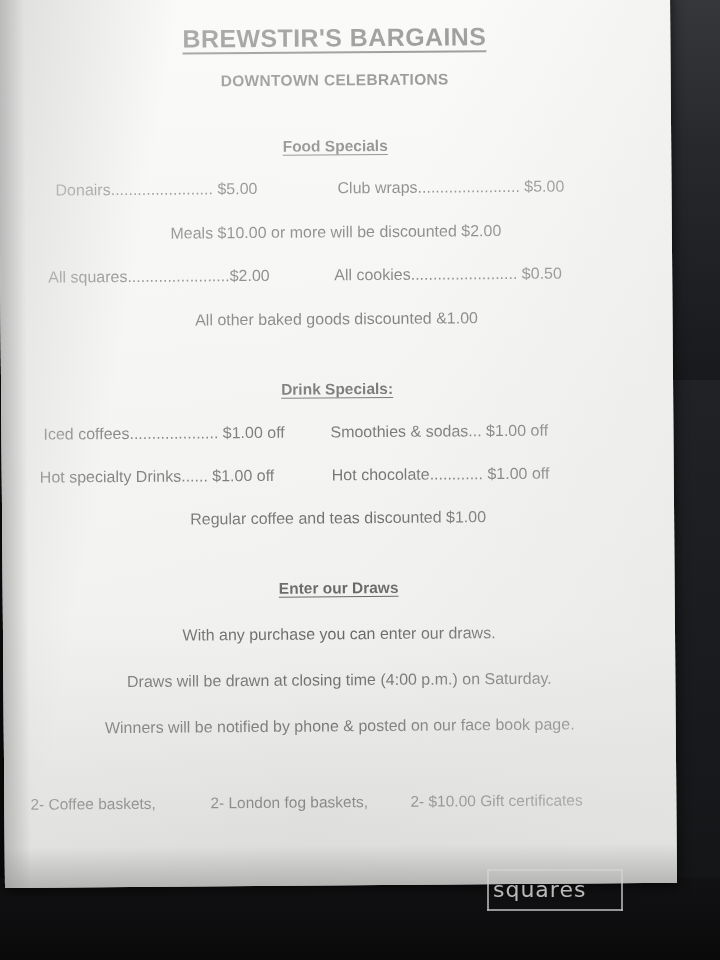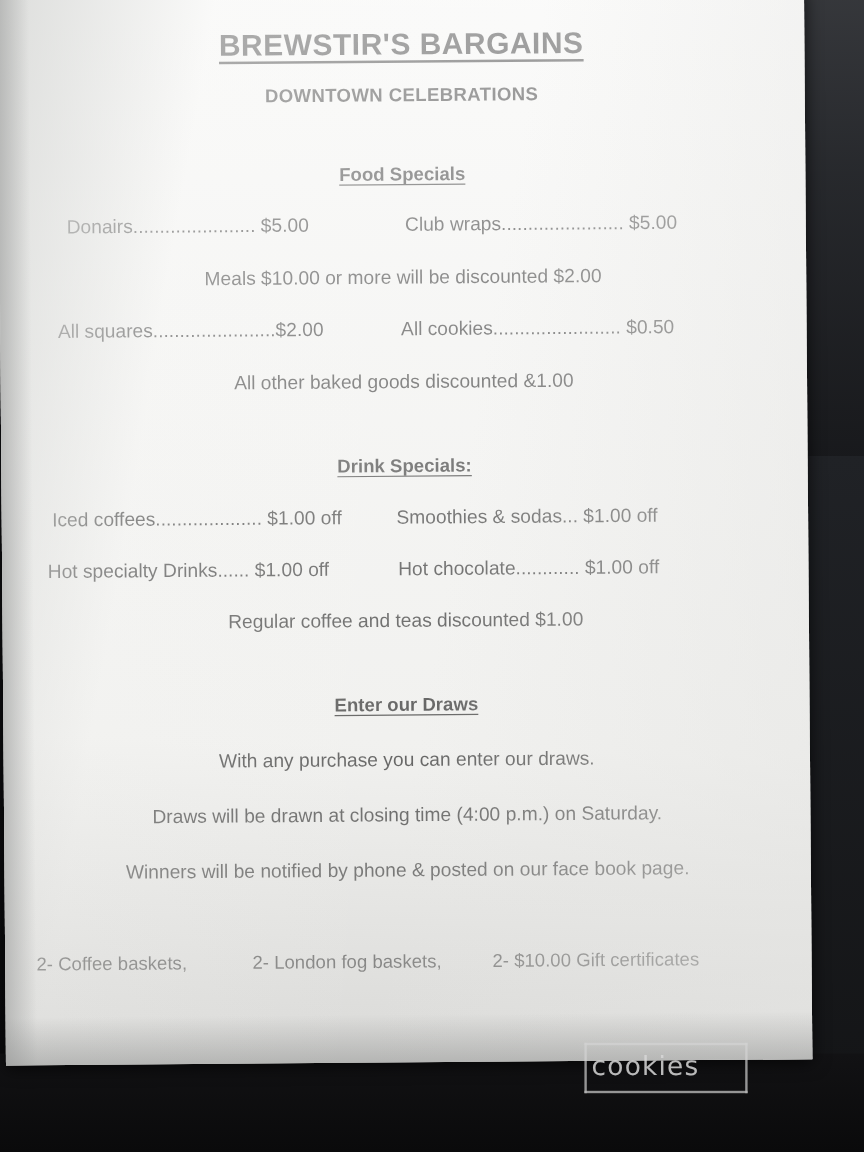--- a/index.html
+++ b/index.html
@@ -266,15 +266,15 @@
     <div class="paper-shade"></div>
     <div class="paper-edge-left"></div>
     <div class="paper-edge-bottom"></div>
   </div>
 
   <div class="watermark">
     <div class="bar"></div>
     <div class="bar2"></div>
     <div class="tick-l"></div>
     <div class="tick-r"></div>
-    <div class="wm-text">cookies</div>
+    <div class="wm-text">squares</div>
   </div>
 </div>
 
 </body></html>

